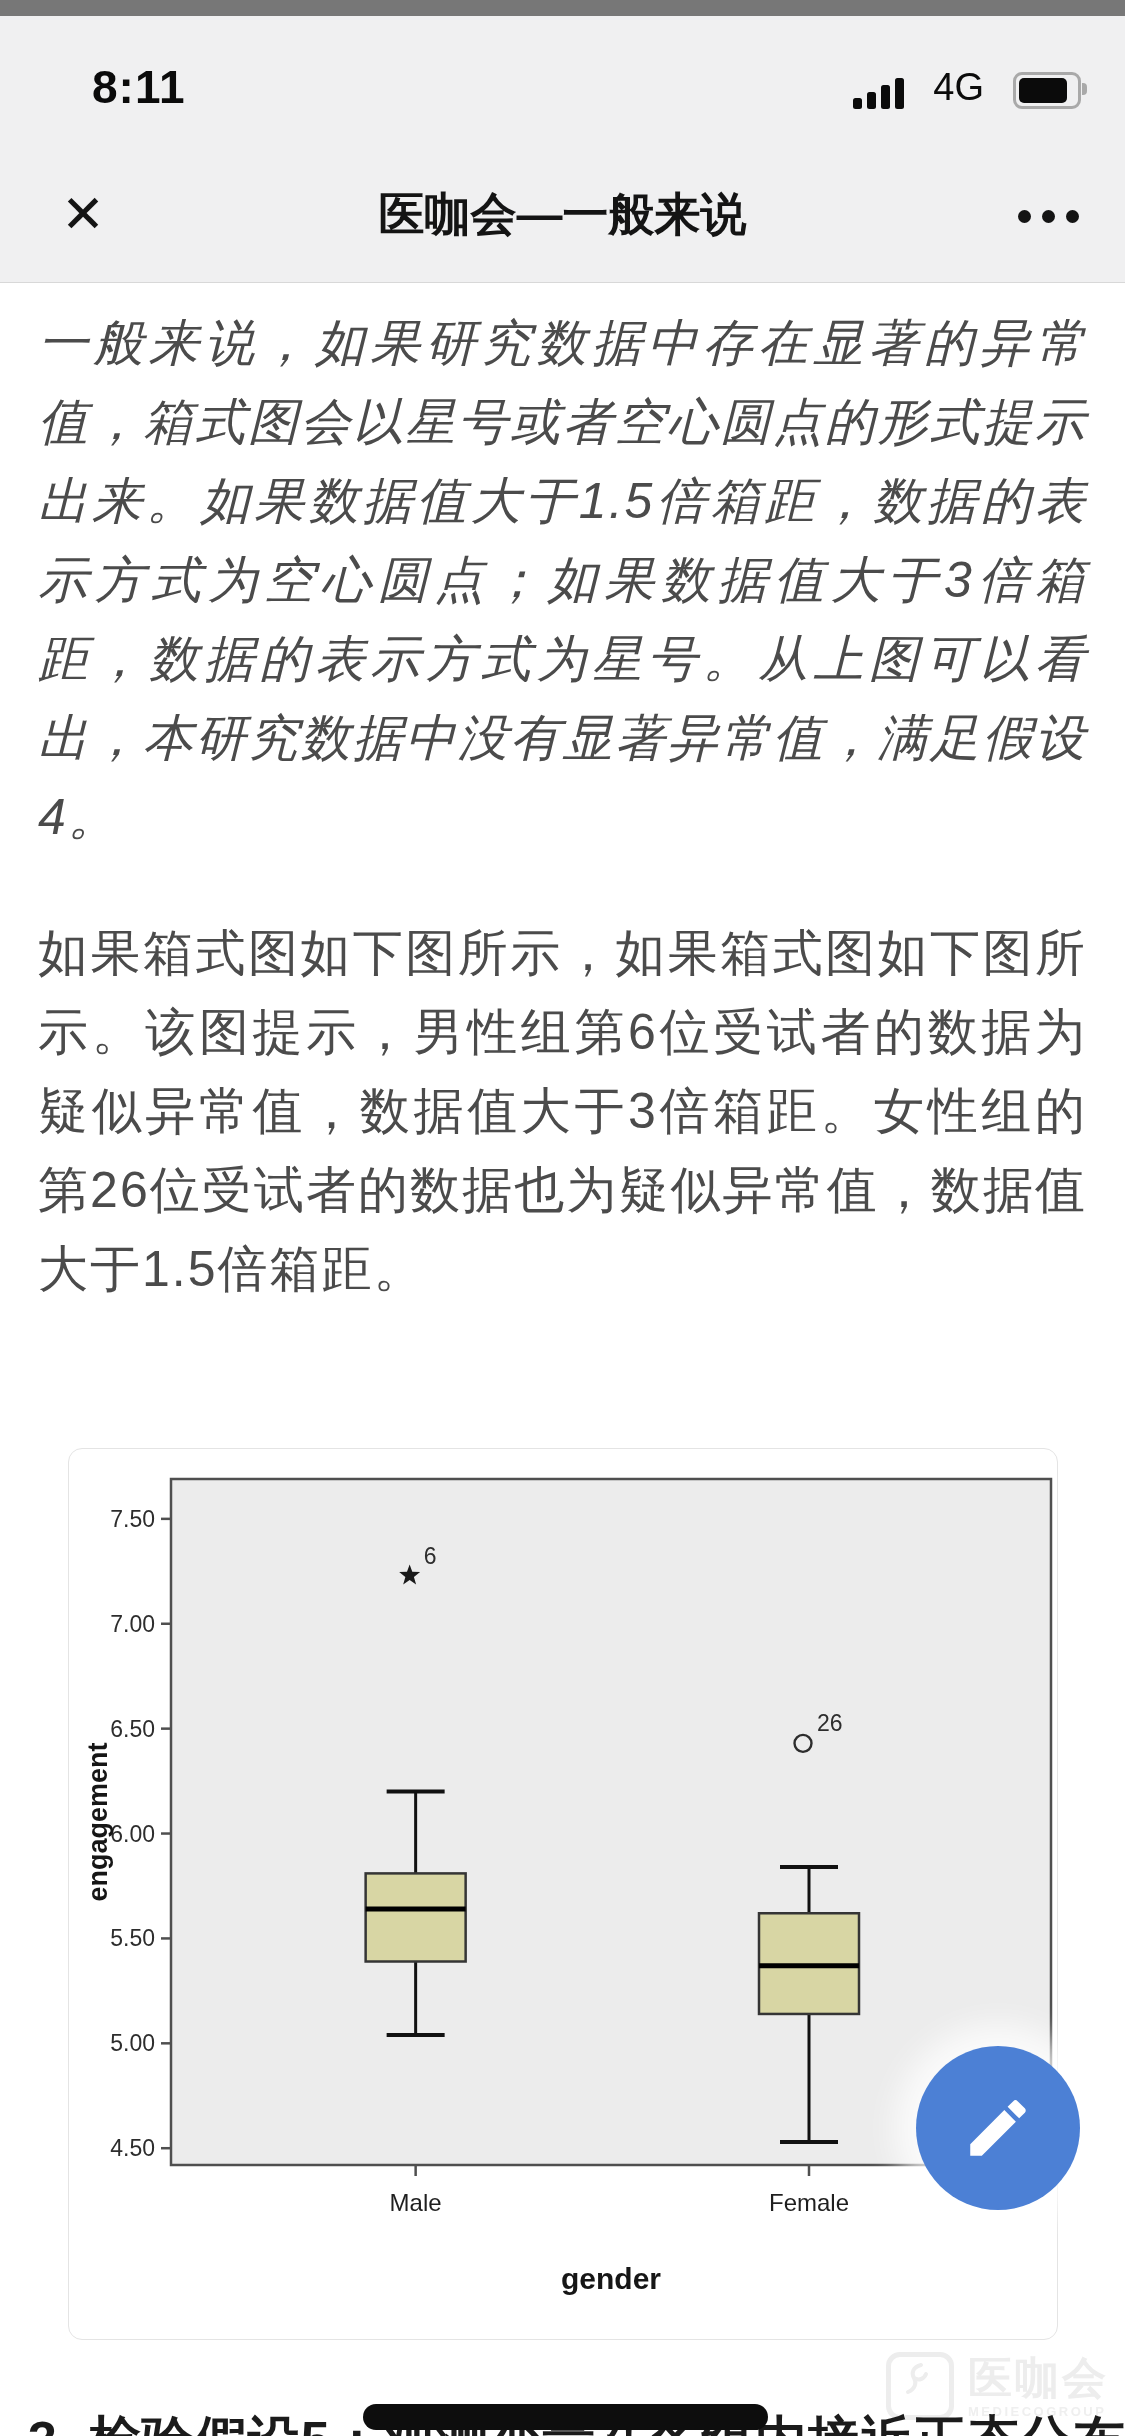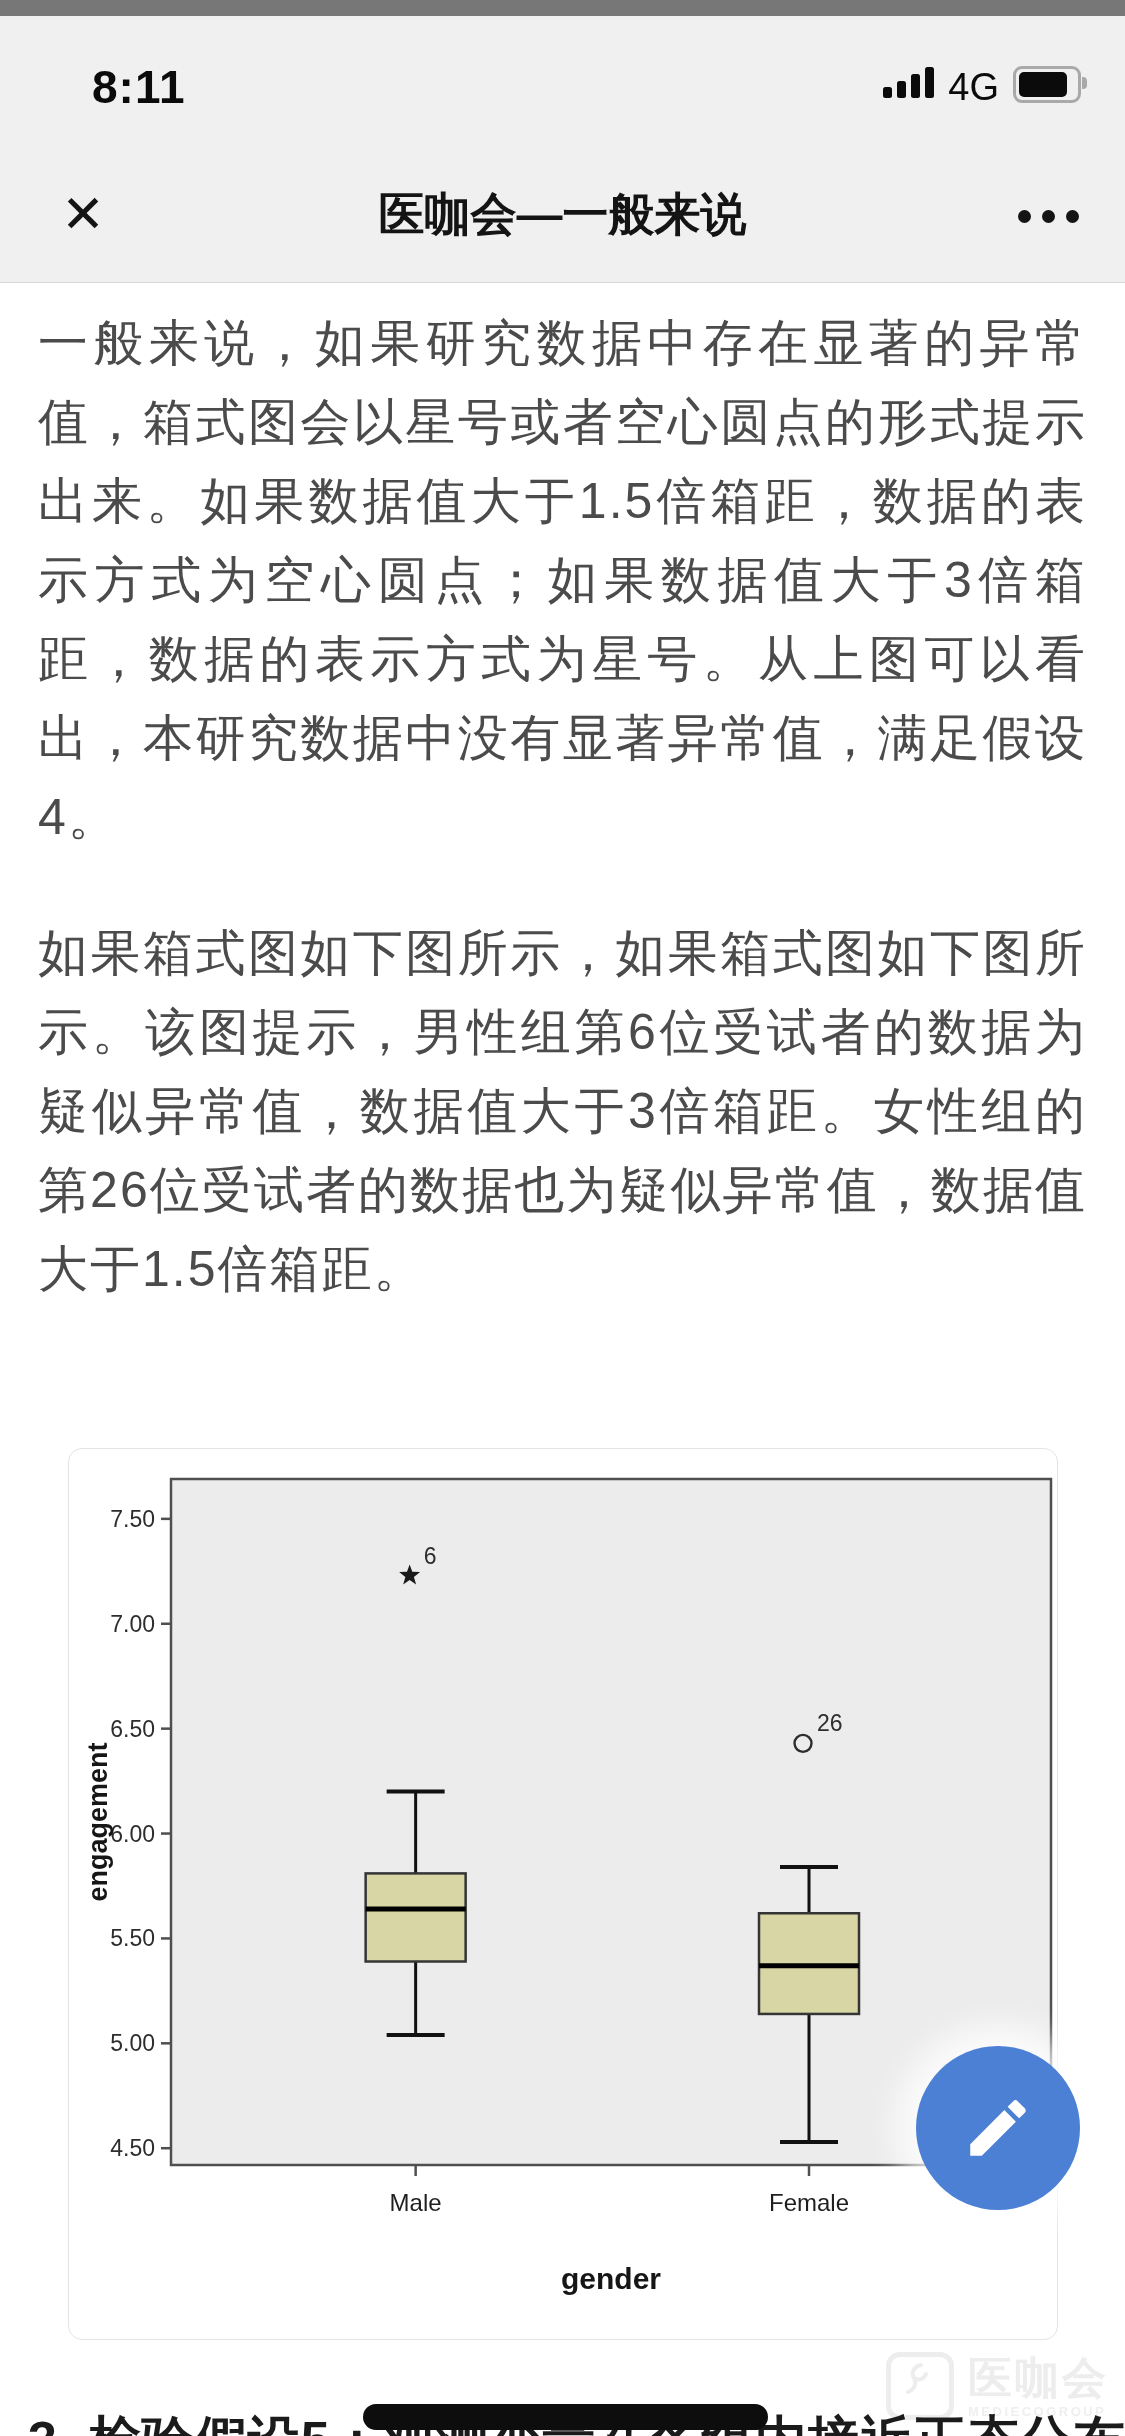--- a/index.html
+++ b/index.html
@@ -5,21 +5,21 @@
   html,body{margin:0;padding:0;background:#777;}
   .screen{
     position:relative;width:1125px;height:2436px;margin:16px auto;
     background:#ffffff;overflow:hidden;
     font-family:"Liberation Sans","DejaVu Sans",sans-serif;
   }
   
   .topbar{position:absolute;left:0;top:0;width:100%;height:266px;background:#f0f0f1;border-bottom:1px solid #d8d8d8;}
   .statusbar{position:absolute;left:0;top:0;width:100%;height:130px;}
   .time{position:absolute;left:92px;top:44px;font-size:46px;font-weight:700;color:#0b0b0b;letter-spacing:1px;}
-  .status-right{position:absolute;right:44px;top:50px;display:flex;align-items:flex-start;gap:14px;}
+  .status-right{position:absolute;right:44px;top:50px;display:flex;align-items:flex-end;gap:29px;}
   .signal{display:flex;align-items:flex-end;gap:5px;height:32px;}
   .signal i{display:block;width:9px;background:#0b0b0b;border-radius:2.5px;}
   .signal i:nth-child(1){height:11px}.signal i:nth-child(2){height:17px}
   .signal i:nth-child(3){height:24px}.signal i:nth-child(4){height:31px}
   .nettype{font-size:38px;color:#0b0b0b;}
   .battery{position:relative;width:62px;height:31px;border:3px solid #a9a9a9;border-radius:9px;}
   .battery .fill{position:absolute;left:3px;top:3px;bottom:3px;width:78%;background:#0b0b0b;border-radius:5px;}
   .battery .nub{position:absolute;right:-9px;top:8px;width:5px;height:12px;background:#a9a9a9;border-radius:0 4px 4px 0;}
   .navbar{position:absolute;left:0;top:130px;width:100%;height:135px;}
   .nav-close{position:absolute;left:48px;top:28px;width:70px;height:80px;
@@ -27,21 +27,21 @@
   .nav-title{position:absolute;left:0;right:0;top:38px;text-align:center;
     font-size:46px;font-weight:700;color:#141414;}
   .nav-more{position:absolute;right:46px;top:54px;display:flex;gap:11px;cursor:pointer;padding:10px 0;}
   .nav-more i{display:block;width:13px;height:13px;border-radius:50%;background:#141414;}
   
   .article{position:absolute;left:0;top:266px;width:100%;}
   .article p{
     margin:0;padding:0 38px;text-align:justify;
     font-size:50px;line-height:79px;letter-spacing:2px;color:#4b4b4b;
   }
-  .article p.p1{margin-top:22px;}
+  .article p.p1{margin-top:22px;font-style:italic;}
   .article p.p2{margin-top:57px;}
   
   .chart-card{
     position:absolute;left:68px;top:1432px;width:988px;height:890px;
     background:#ffffff;border:1px solid #e4e4e4;border-radius:14px;
   }
   .chart-card svg{position:absolute;left:0;top:0;}
   
   .fab{
     position:absolute;left:916px;top:2030px;width:164px;height:164px;border-radius:50%;

